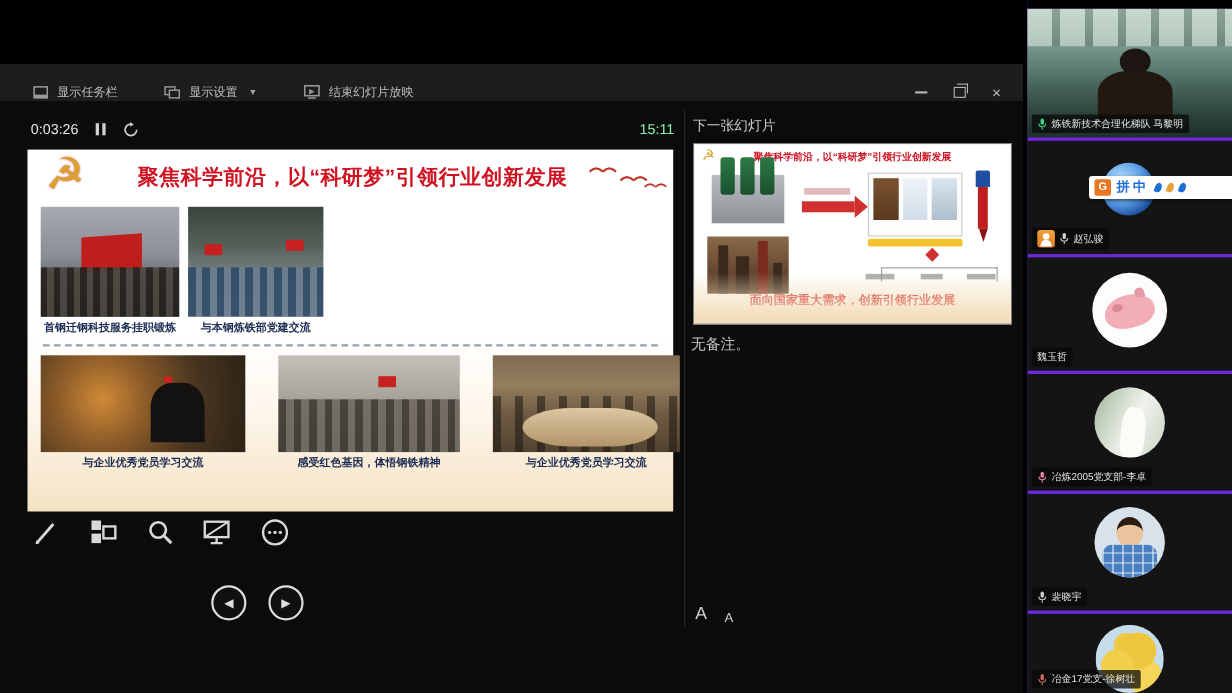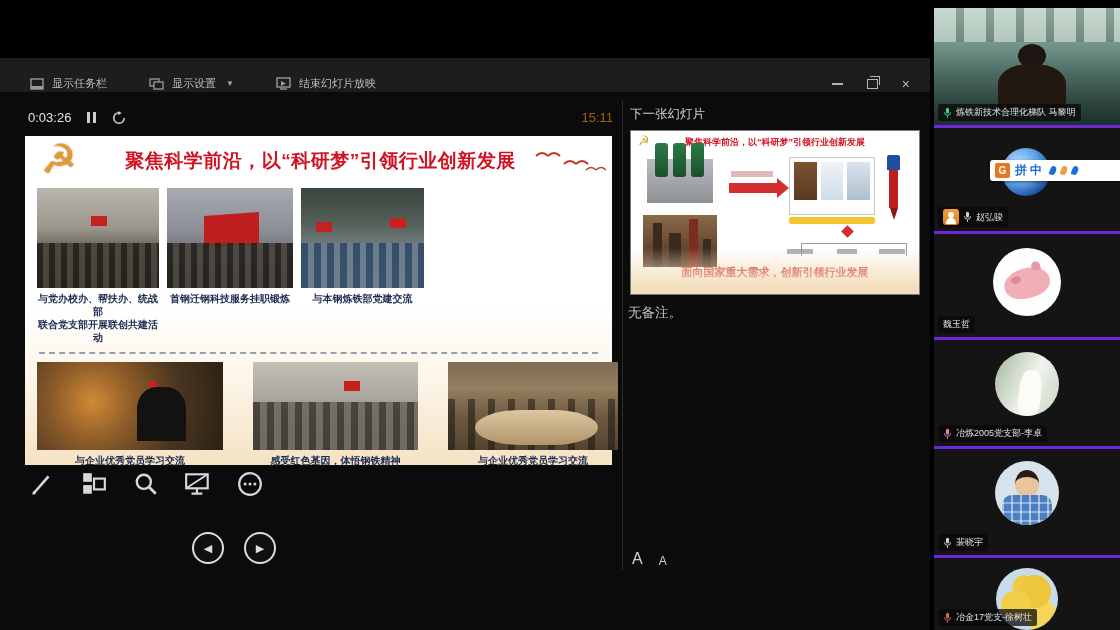--- a/index.html
+++ b/index.html
@@ -15,21 +15,21 @@
   .winctl{margin-left:auto;display:flex;align-items:center;gap:24px;padding-right:10px;color:#b5b5b5;}
   .winctl .bar{width:11px;height:2px;background:#b5b5b5;display:block;}
   .winctl .restore{width:9px;height:8px;border:1.5px solid #b5b5b5;position:relative;display:block;}
   .winctl .restore:before{content:"";position:absolute;left:2px;top:-4px;width:9px;height:8px;border:1.5px solid #b5b5b5;border-bottom:none;border-left:none;}
   .winctl .close{font-size:14px;line-height:1;}
   .stage{position:absolute;left:0;top:92px;width:930px;height:538px;background:#0b0b0b;}
   .timer-row{position:absolute;left:28px;top:110px;display:flex;align-items:center;gap:16px;color:#e6e6e6;font-size:13px;}
   .pause-btn{display:flex;gap:3px;cursor:pointer;}
   .pause-btn i{width:3px;height:11px;background:#cfcfcf;display:block;}
   .restart-btn{cursor:pointer;display:flex;}
-  .clock{position:absolute;left:558px;top:110px;width:55px;text-align:right;color:#a16207;font-size:13px;}
+  .clock{position:absolute;left:558px;top:110px;width:55px;text-align:right;color:#86efac;font-size:13px;}
   
   .slide{position:absolute;left:25px;top:136px;width:587px;height:329px;cursor:pointer;
          background:linear-gradient(180deg,#ffffff 0%,#ffffff 52%,#fdf5e9 74%,#f5e2c4 100%);}
   .slide-header{position:relative;height:46px;}
   .emblem{position:absolute;left:10px;top:0px;width:48px;height:46px;font-size:40px;line-height:46px;text-align:center;
           color:#d8a22c;text-shadow:0 0 2px #c33;}
   .slide-title{text-align:center;padding:12px 62px 0 66px;color:#cf1322;font-weight:bold;font-size:19px;letter-spacing:.5px;white-space:nowrap;}
   .birds{position:absolute;right:6px;top:12px;}
   .prow{display:flex;padding:6px 12px 0 12px;}
   .pcol{display:flex;flex-direction:column;align-items:center;flex:0 0 auto;}
@@ -207,28 +207,20 @@
     <div class="slide-header">
       <div class="emblem">☭</div>
       <div class="slide-title">聚焦科学前沿，以“科研梦”引领行业创新发展</div>
       <svg class="birds" width="72" height="26" viewBox="0 0 72 26">
         <path d="M2 8 Q8 2 14 8 M14 8 Q20 2 26 8" fill="none" stroke="#c0392b" stroke-width="2"></path>
         <path d="M30 16 Q36 10 42 16 M42 16 Q48 10 54 16" fill="none" stroke="#c0392b" stroke-width="2"></path>
         <path d="M52 22 Q57 17 62 22 M62 22 Q67 17 72 22" fill="none" stroke="#c0392b" stroke-width="1.6"></path>
       </svg>
     </div>
     <div class="prow prow1">
-      <div class="pcol w1">
-        <div class="photo ph-a">
-            <span class="flag" style="left:44%;top:28%;"></span>
-            <div class="crowd"></div>
-          </div>
-        <div class="caption">与党办校办、帮扶办、统战部
-联合党支部开展联创共建活动</div>
-      </div>
       <div class="pcol w3">
         <div class="photo ph-c">
             <div class="bigflag"></div>
             <div class="crowd"></div>
           </div>
         <div class="caption">首钢迁钢科技服务挂职锻炼</div>
       </div>
       <div class="pcol w4">
         <div class="photo ph-d">
             <span class="flag" style="left:12%;top:34%;"></span>

